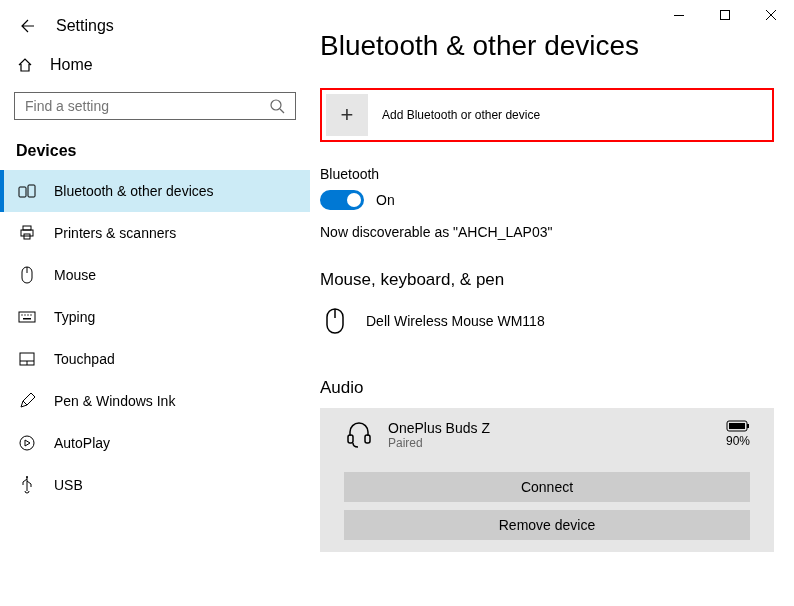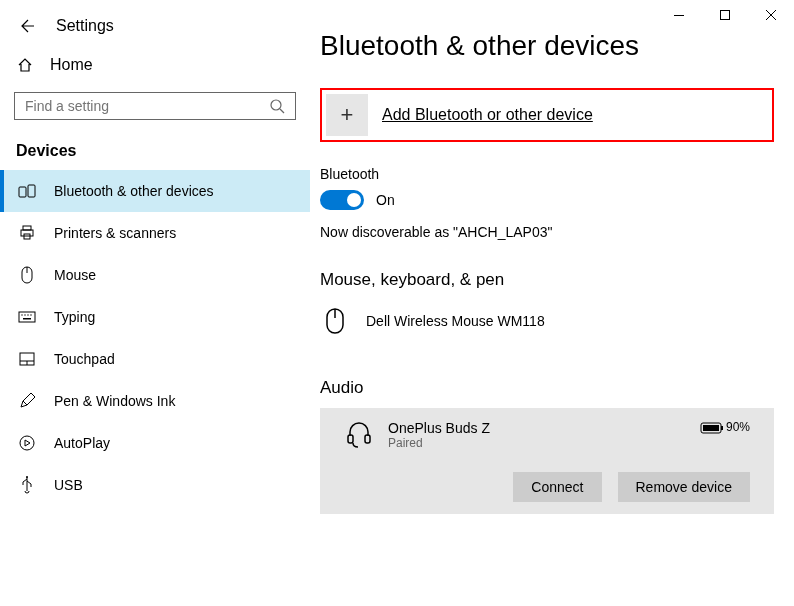--- a/index.html
+++ b/index.html
@@ -15,39 +15,39 @@
 .section-label { font-weight: 600; font-size: 16px; padding: 8px 16px 10px; }
 .nav-item { display: flex; align-items: center; gap: 18px; padding: 12px 16px 12px 18px; cursor: pointer; font-size: 14px; position: relative; }
 .nav-item.selected { background: #ccebf6; }
 .nav-item.selected::before { content: ""; position: absolute; left: 0; top: 0; bottom: 0; width: 4px; background: #0078d4; }
 .nav-icon { width: 18px; height: 18px; display: flex; align-items: center; justify-content: center; flex-shrink: 0; }
 .main { flex: 1; padding: 30px 20px 20px 10px; overflow-y: auto; }
 .page-title { font-size: 28px; font-weight: 350; margin-bottom: 26px; }
 .add-device { border: 2px solid red; padding: 4px; margin-bottom: 24px; }
 .add-device-inner { display: flex; align-items: center; gap: 14px; padding: 0; }
 .plus-box { width: 42px; height: 42px; background: #e6e6e6; display: flex; align-items: center; justify-content: center; font-size: 22px; font-weight: 300; color: #333; }
-.add-label { font-size: 16px; text-decoration: underline; }
+.add-label { font-size: 12px; }
 .bt-section { margin-bottom: 30px; }
 .bt-label { font-size: 14px; margin-bottom: 8px; }
 .toggle-row { display: flex; align-items: center; gap: 12px; margin-bottom: 14px; }
 .toggle { width: 44px; height: 20px; background: #0078d4; border-radius: 10px; position: relative; cursor: pointer; }
 .toggle::after { content: ""; position: absolute; right: 3px; top: 3px; width: 14px; height: 14px; background: #fff; border-radius: 50%; }
 .toggle-state { font-size: 14px; }
 .discoverable { font-size: 14px; }
 .group-title { font-size: 17px; font-weight: 400; margin-bottom: 10px; }
 .device-row { display: flex; align-items: center; gap: 16px; padding: 6px 0; }
 .device-icon { width: 30px; height: 30px; display: flex; align-items: center; justify-content: center; }
 .device-name { font-size: 14px; }
 .device-status { font-size: 12px; color: #666; }
 .audio-card { background: #e6e6e6; padding: 12px 24px; margin-top: 4px; }
 .audio-top { display: flex; align-items: flex-start; gap: 14px; }
 .audio-info { flex: 1; }
-.battery-col { display: flex; flex-direction: row; align-items: flex-end; gap: 2px; }
+.battery-col { display: flex; flex-direction: column; align-items: flex-end; gap: 2px; }
 .battery-pct { font-size: 12px; }
-.audio-buttons { display: flex; justify-content: flex-end; gap: 16px; margin-top: 22px; }
+.audio-buttons { display: flex; justify-content: flex-end; gap: 8px; margin-top: 22px; flex-direction: column; }
 .btn { background: #ccc; border: none; padding: 7px 18px; font-size: 14px; cursor: pointer; font-family: inherit; }
 svg { display: block; }
 </style>
 </head>
 <body>
 
 <div class="titlebar">
   <div class="titlebar-btn">
     <svg width="10" height="1" viewBox="0 0 10 1">
         <rect width="10" height="1" fill="#000"></rect>

